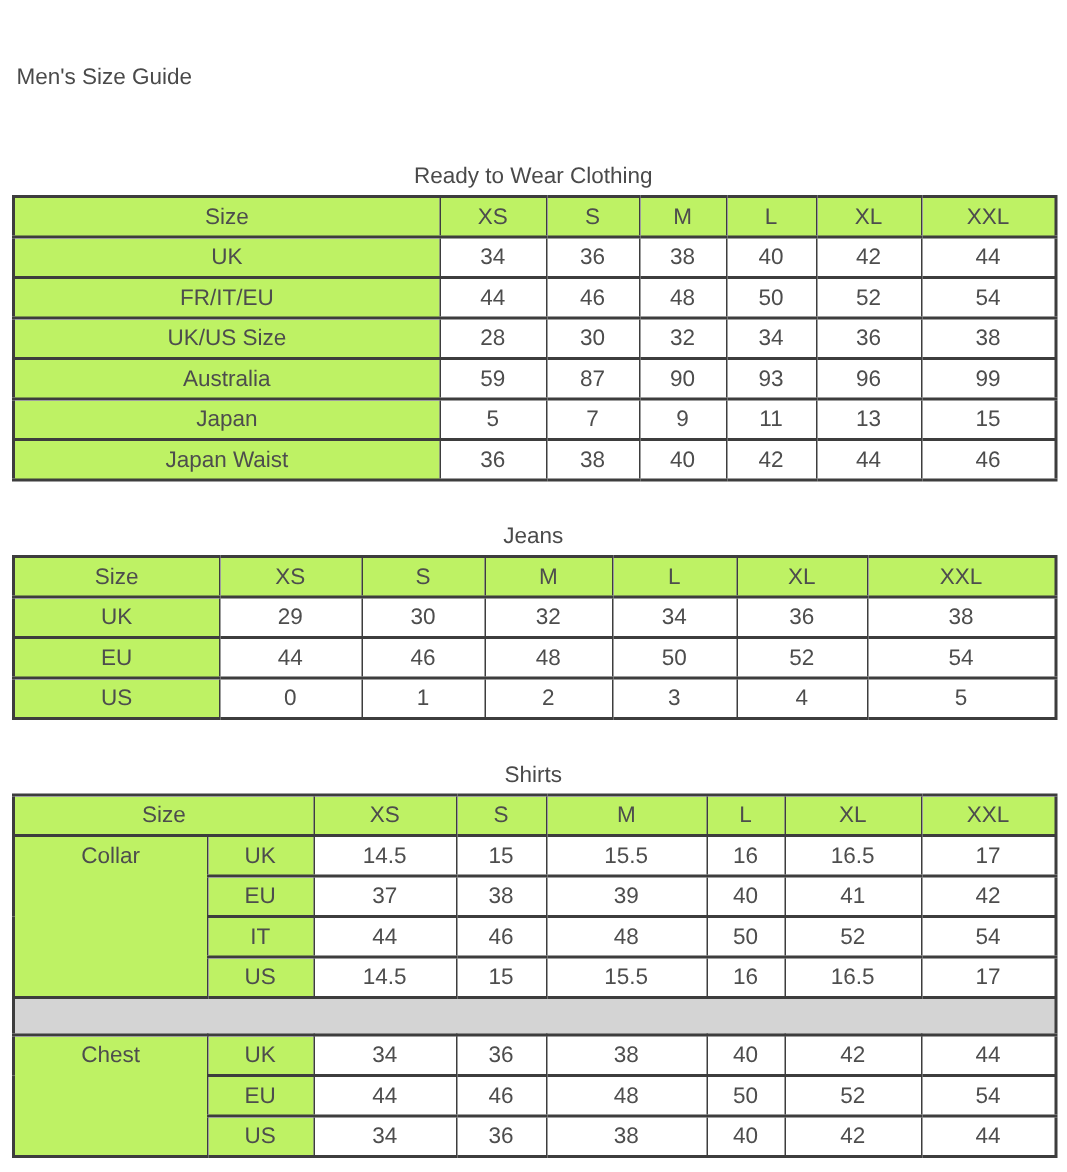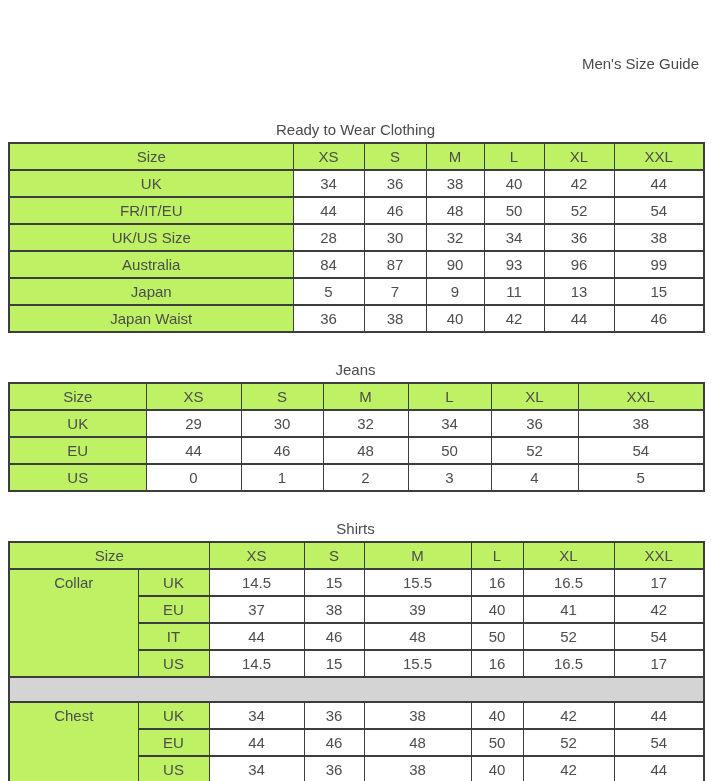--- a/index.html
+++ b/index.html
@@ -5,22 +5,22 @@
   * { box-sizing: border-box; }
   html, body {
     margin: 0; padding: 0;
     background: #ffffff;
     font-family: "Liberation Sans", "DejaVu Sans", sans-serif;
     color: #4d4d4d;
   }
   .page { width: 711px; min-height: 781px; overflow: hidden; }
   .page-title {
     font-size: 15px; font-weight: normal;
-    margin: 12px; padding: 44px 0 0 11px;
-    line-height: 16px; color: #4a4a4a; text-align: right;
+    margin: 0; padding: 44px 0 0 11px;
+    line-height: 16px; color: #4a4a4a;
   }
   .tbl-caption {
     width: 695px; margin-left: 8px;
     text-align: center; font-size: 15px; line-height: 15px;
     color: #4a4a4a;
   }
   .cap-first { margin-top: 50px; margin-bottom: 5px; }
   .cap-next  { margin-top: 29px; margin-bottom: 5px; }
   table {
     border-collapse: collapse;
@@ -93,21 +93,21 @@
       <td class="lab">UK/US Size</td>
       <td class="val">28</td>
       <td class="val">30</td>
       <td class="val">32</td>
       <td class="val">34</td>
       <td class="val">36</td>
       <td class="val">38</td>
     </tr>
     <tr>
       <td class="lab">Australia</td>
-      <td class="val">84</td>
+      <td class="val">59</td>
       <td class="val">87</td>
       <td class="val">90</td>
       <td class="val">93</td>
       <td class="val">96</td>
       <td class="val">99</td>
     </tr>
     <tr>
       <td class="lab">Japan</td>
       <td class="val">5</td>
       <td class="val">7</td>

